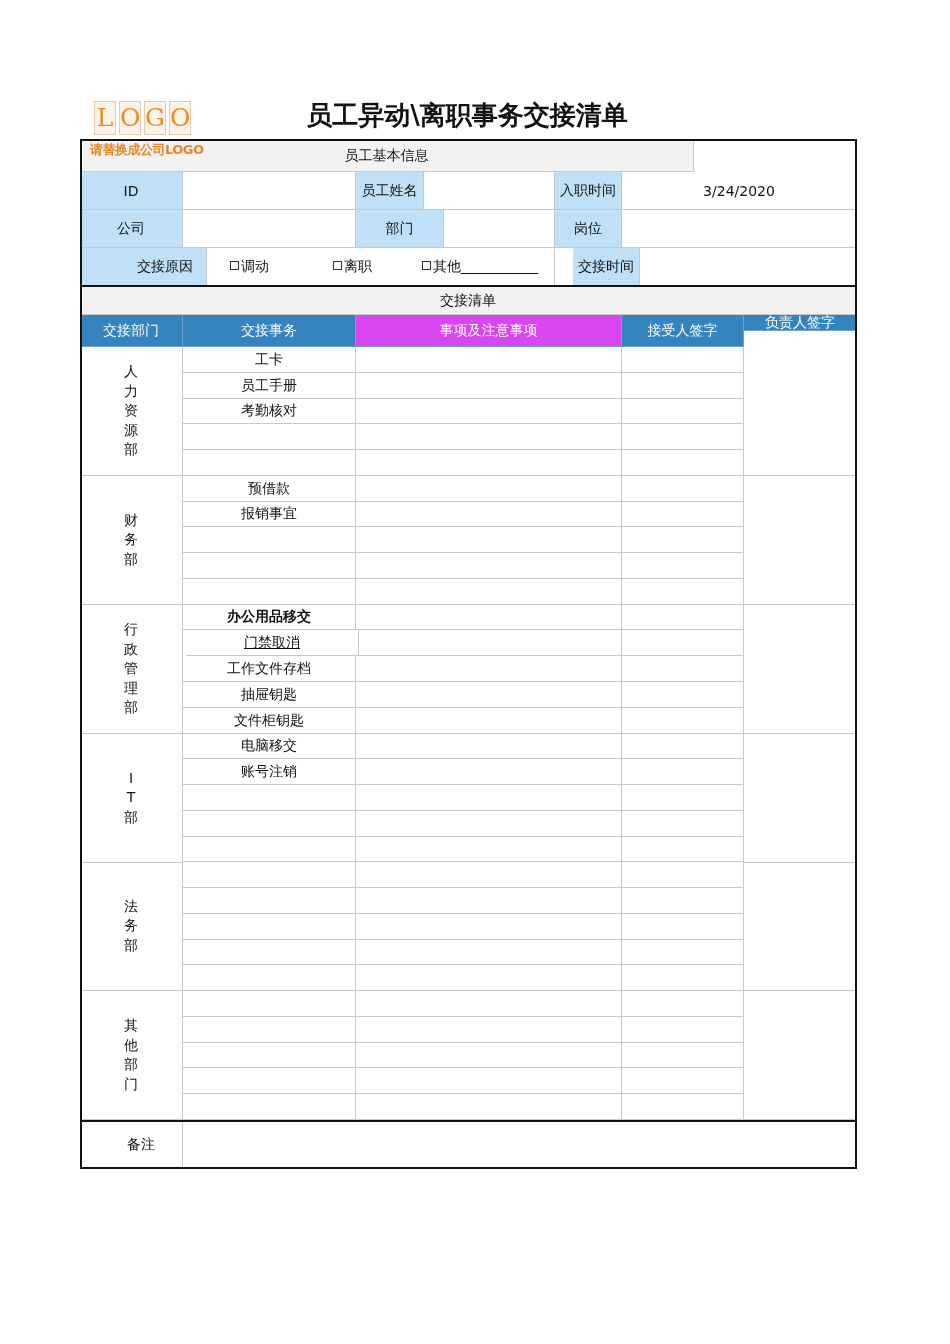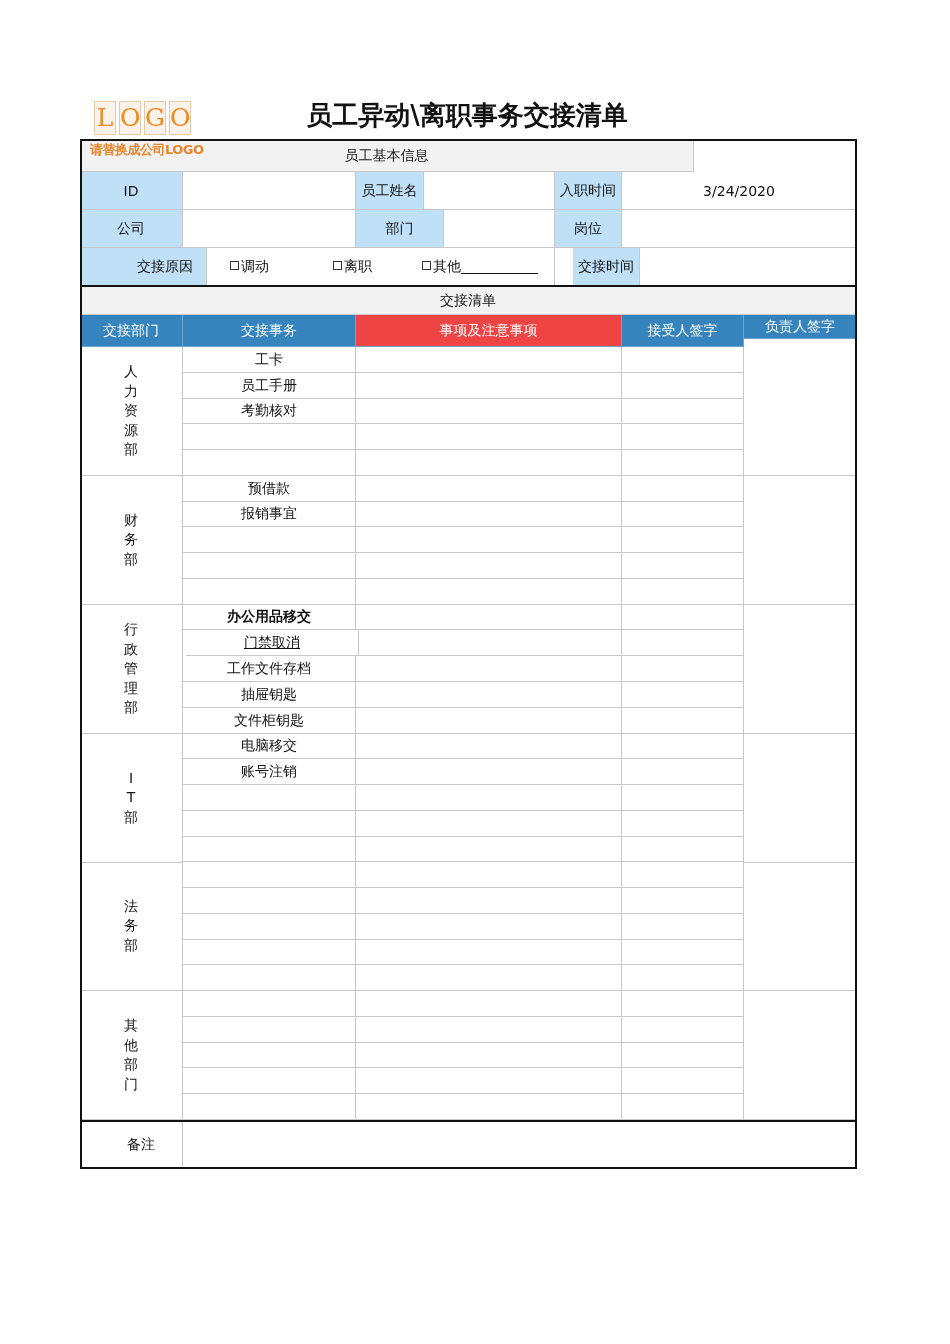--- a/index.html
+++ b/index.html
@@ -45,23 +45,23 @@
     <div class="g" style="left: 183px; top: 248px; width: 372px; height: 38px; justify-content: flex-start; padding-left: 47px; gap: 16px;">
       <span style="margin-left: 0px;"><span style="display:inline-block;width:7px;height:7px;border:1px solid #333;margin-right:2px;vertical-align:1px"></span><span>调动</span></span>
       <span style="margin-left: 48px;"><span style="display:inline-block;width:7px;height:7px;border:1px solid #333;margin-right:2px;vertical-align:1px"></span><span>离职</span></span>
       <span style="margin-left: 34px;"><span style="display:inline-block;width:7px;height:7px;border:1px solid #333;margin-right:2px;vertical-align:1px"></span><span>其他___________</span></span>
     </div>
     <div class="g" style="left: 555px; top: 248px; width: 67px; height: 38px; background: rgb(191, 224, 247); margin-left: 18px;">交接时间</div>
     <div class="g" style="left: 622px; top: 248px; width: 235px; height: 38px;"></div>
     <div class="g" style="left: 80px; top: 287px; width: 777px; height: 28px; background: rgb(242, 242, 242);">交接清单</div>
     <div class="g" style="left: 80px; top: 315px; width: 103px; height: 32px; background: rgb(53, 132, 189); color: #ffffff; border-color: rgb(106, 164, 207);">交接部门</div>
     <div class="g" style="left: 183px; top: 315px; width: 173px; height: 32px; background: rgb(53, 132, 189); color: rgb(255, 255, 255); border-color: rgb(106, 164, 207);">交接事务</div>
-    <div class="g" style="left: 356px; top: 315px; width: 266px; height: 32px; background: #ef4444; color: rgb(255, 255, 255); border-color: rgb(106, 164, 207);">事项及注意事项</div>
+    <div class="g" style="left: 356px; top: 315px; width: 266px; height: 32px; background: #d946ef; color: rgb(255, 255, 255); border-color: rgb(106, 164, 207);">事项及注意事项</div>
     <div class="g" style="left: 622px; top: 315px; width: 122px; height: 32px; background: rgb(53, 132, 189); color: rgb(255, 255, 255); border-color: rgb(106, 164, 207);">接受人签字</div>
-    <div class="g" style="left: 744px; top: 315px; width: 113px; height: 24px; background: rgb(53, 132, 189); color: rgb(255, 255, 255); border-color: rgb(106, 164, 207);">负责人签字</div>
+    <div class="g" style="left: 744px; top: 315px; width: 113px; height: 16px; background: rgb(53, 132, 189); color: rgb(255, 255, 255); border-color: rgb(106, 164, 207);">负责人签字</div>
     <div class="g" style="left: 80px; top: 347px; width: 103px; height: 129px; border-bottom: 1px solid rgb(200, 200, 200);">
       <div style="line-height: 19.5px; text-align: center;">
         <div>人</div>
         <div>力</div>
         <div>资</div>
         <div>源</div>
         <div>部</div>
       </div>
     </div>
     <div class="g" style="left: 183px; top: 347px; width: 173px; height: 26px;">工卡</div>

